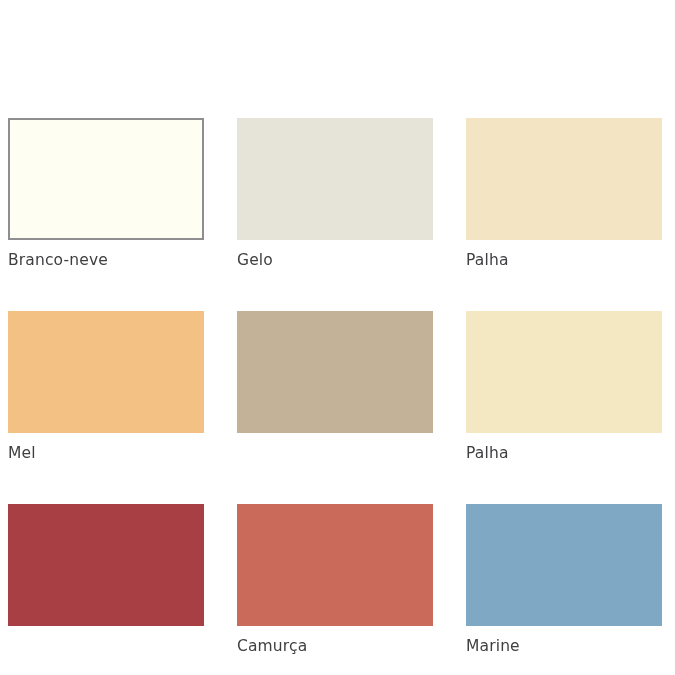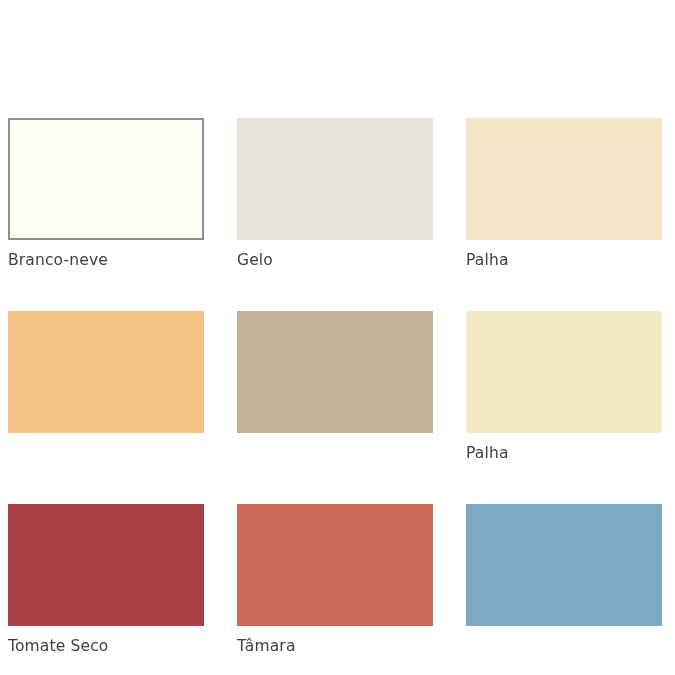--- a/index.html
+++ b/index.html
@@ -71,33 +71,34 @@
       <div class="swatch-cell">
         <div class="swatch-chip" style="background-color: rgb(230, 227, 216);"></div>
         <span class="swatch-label">Gelo</span>
       </div>
       <div class="swatch-cell">
         <div class="swatch-chip" style="background-color: rgb(243, 228, 196);"></div>
         <span class="swatch-label">Palha</span>
       </div>
       <div class="swatch-cell">
         <div class="swatch-chip" style="background-color: rgb(242, 193, 131);"></div>
+        <span class="swatch-label">Mel</span>
       </div>
       <div class="swatch-cell">
         <div class="swatch-chip" style="background-color: rgb(195, 178, 151);"></div>
       </div>
       <div class="swatch-cell">
         <div class="swatch-chip" style="background-color: rgb(244, 232, 195);"></div>
         <span class="swatch-label">Palha</span>
       </div>
       <div class="swatch-cell">
         <div class="swatch-chip" style="background-color: rgb(167, 63, 68);"></div>
-        <span class="swatch-label">Tomate Seco</span>
       </div>
       <div class="swatch-cell">
         <div class="swatch-chip" style="background-color: rgb(201, 106, 90);"></div>
-        <span class="swatch-label">Tâmara</span>
+        <span class="swatch-label">Camurça</span>
       </div>
       <div class="swatch-cell">
         <div class="swatch-chip" style="background-color: rgb(127, 168, 196);"></div>
+        <span class="swatch-label">Marine</span>
       </div>
     </div>
 </div>
 
 </body></html>

